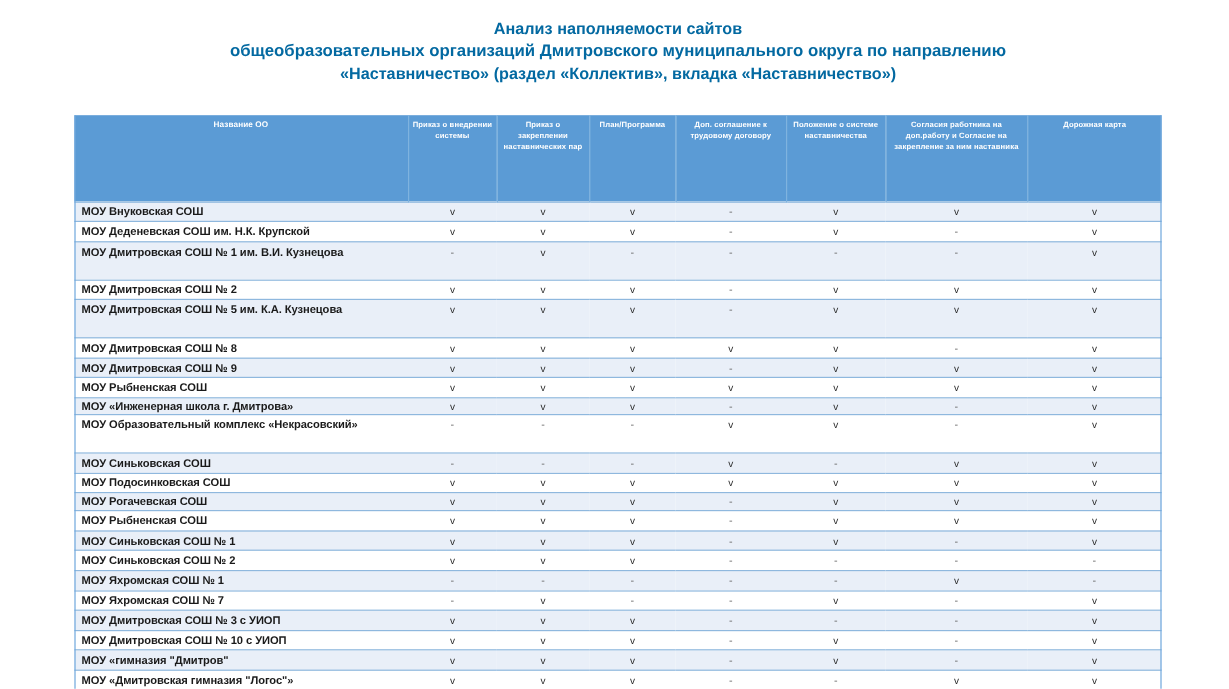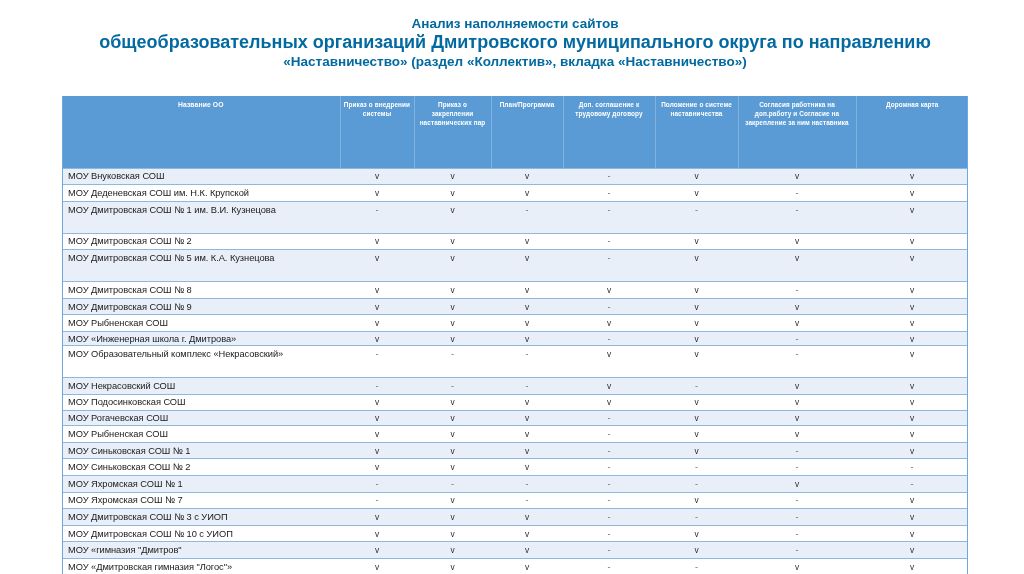--- a/index.html
+++ b/index.html
@@ -30,21 +30,21 @@
     text-align: center;
   }
   .title-line {
     font-size: 13.5px;
     font-weight: bold;
     color: #0369a1;
     line-height: 19px;
     white-space: nowrap;
   }
   .title-line.l2 {
-    font-size: 18px;
+    font-size: 14px;
   }
   .subtitle-line {
     font-size: 13px;
     font-weight: bold;
     font-style: italic;
     color: #1f3864;
     line-height: 19px;
     margin-top: 1px;
     white-space: nowrap;
   }
@@ -84,21 +84,21 @@
   table.grid td {
     font-size: 9.2px;
     color: #1a1a1a;
     border-top: 1px solid #8FB8DE;
     border-bottom: 1px solid #8FB8DE;
     padding: 0 2px;
     vertical-align: middle;
     box-sizing: border-box;
   }
   table.grid td.name {
-    font-weight: normal;
+    font-weight: bold;
     text-align: left;
     padding-left: 6px;
     font-size: 9.3px;
     letter-spacing: -0.05px;
   }
   table.grid td.mark {
     text-align: center;
     font-size: 8.4px;
     color: #2b2b2b;
     font-weight: normal;
@@ -256,21 +256,21 @@
             <td class="name" style="vertical-align: top; padding-top: 3px;">МОУ Образовательный комплекс «Некрасовский»</td>
             <td class="mark dash" style="vertical-align: top; padding-top: 3px;">-</td>
             <td class="mark dash" style="vertical-align: top; padding-top: 3px;">-</td>
             <td class="mark dash" style="vertical-align: top; padding-top: 3px;">-</td>
             <td class="mark" style="vertical-align: top; padding-top: 3px;">v</td>
             <td class="mark" style="vertical-align: top; padding-top: 3px;">v</td>
             <td class="mark dash" style="vertical-align: top; padding-top: 3px;">-</td>
             <td class="mark" style="vertical-align: top; padding-top: 3px;">v</td>
           </tr>
           <tr class="r-odd" style="height: 16.6px;">
-            <td class="name">МОУ Некрасовский СОШ</td>
+            <td class="name">МОУ Синьковская СОШ</td>
             <td class="mark dash">-</td>
             <td class="mark dash">-</td>
             <td class="mark dash">-</td>
             <td class="mark">v</td>
             <td class="mark dash">-</td>
             <td class="mark">v</td>
             <td class="mark">v</td>
           </tr>
           <tr class="r-even" style="height: 16.6px;">
             <td class="name">МОУ Подосинковская СОШ</td>

